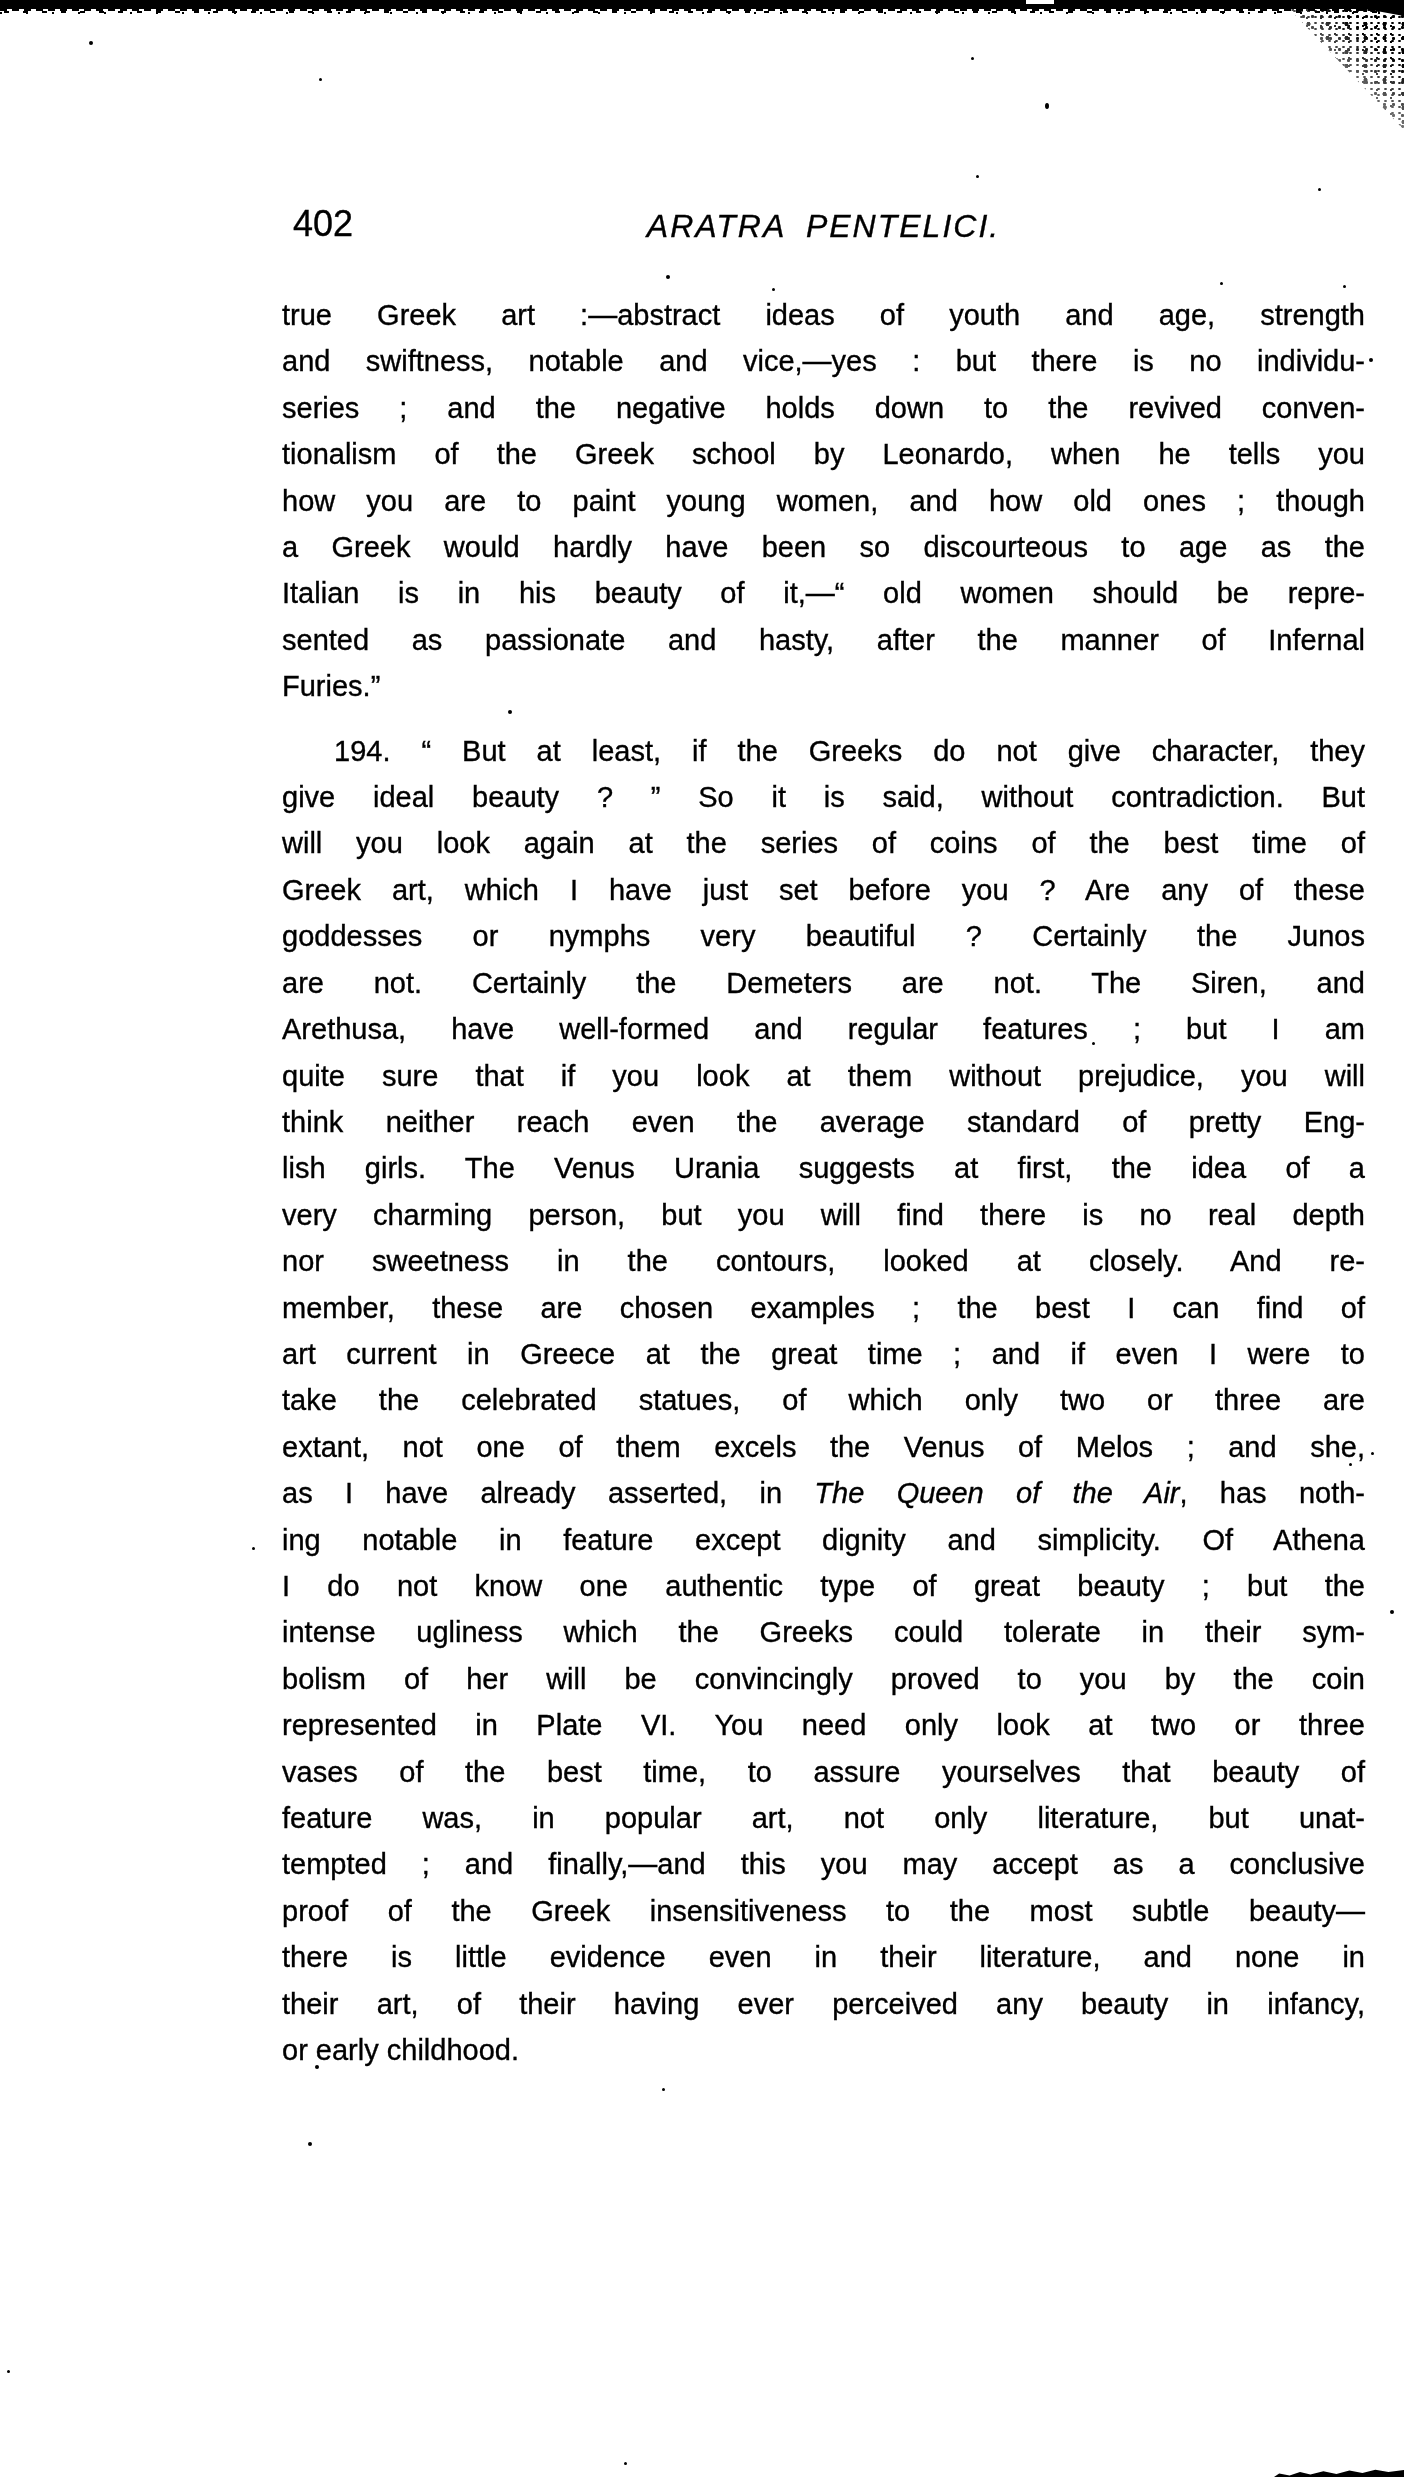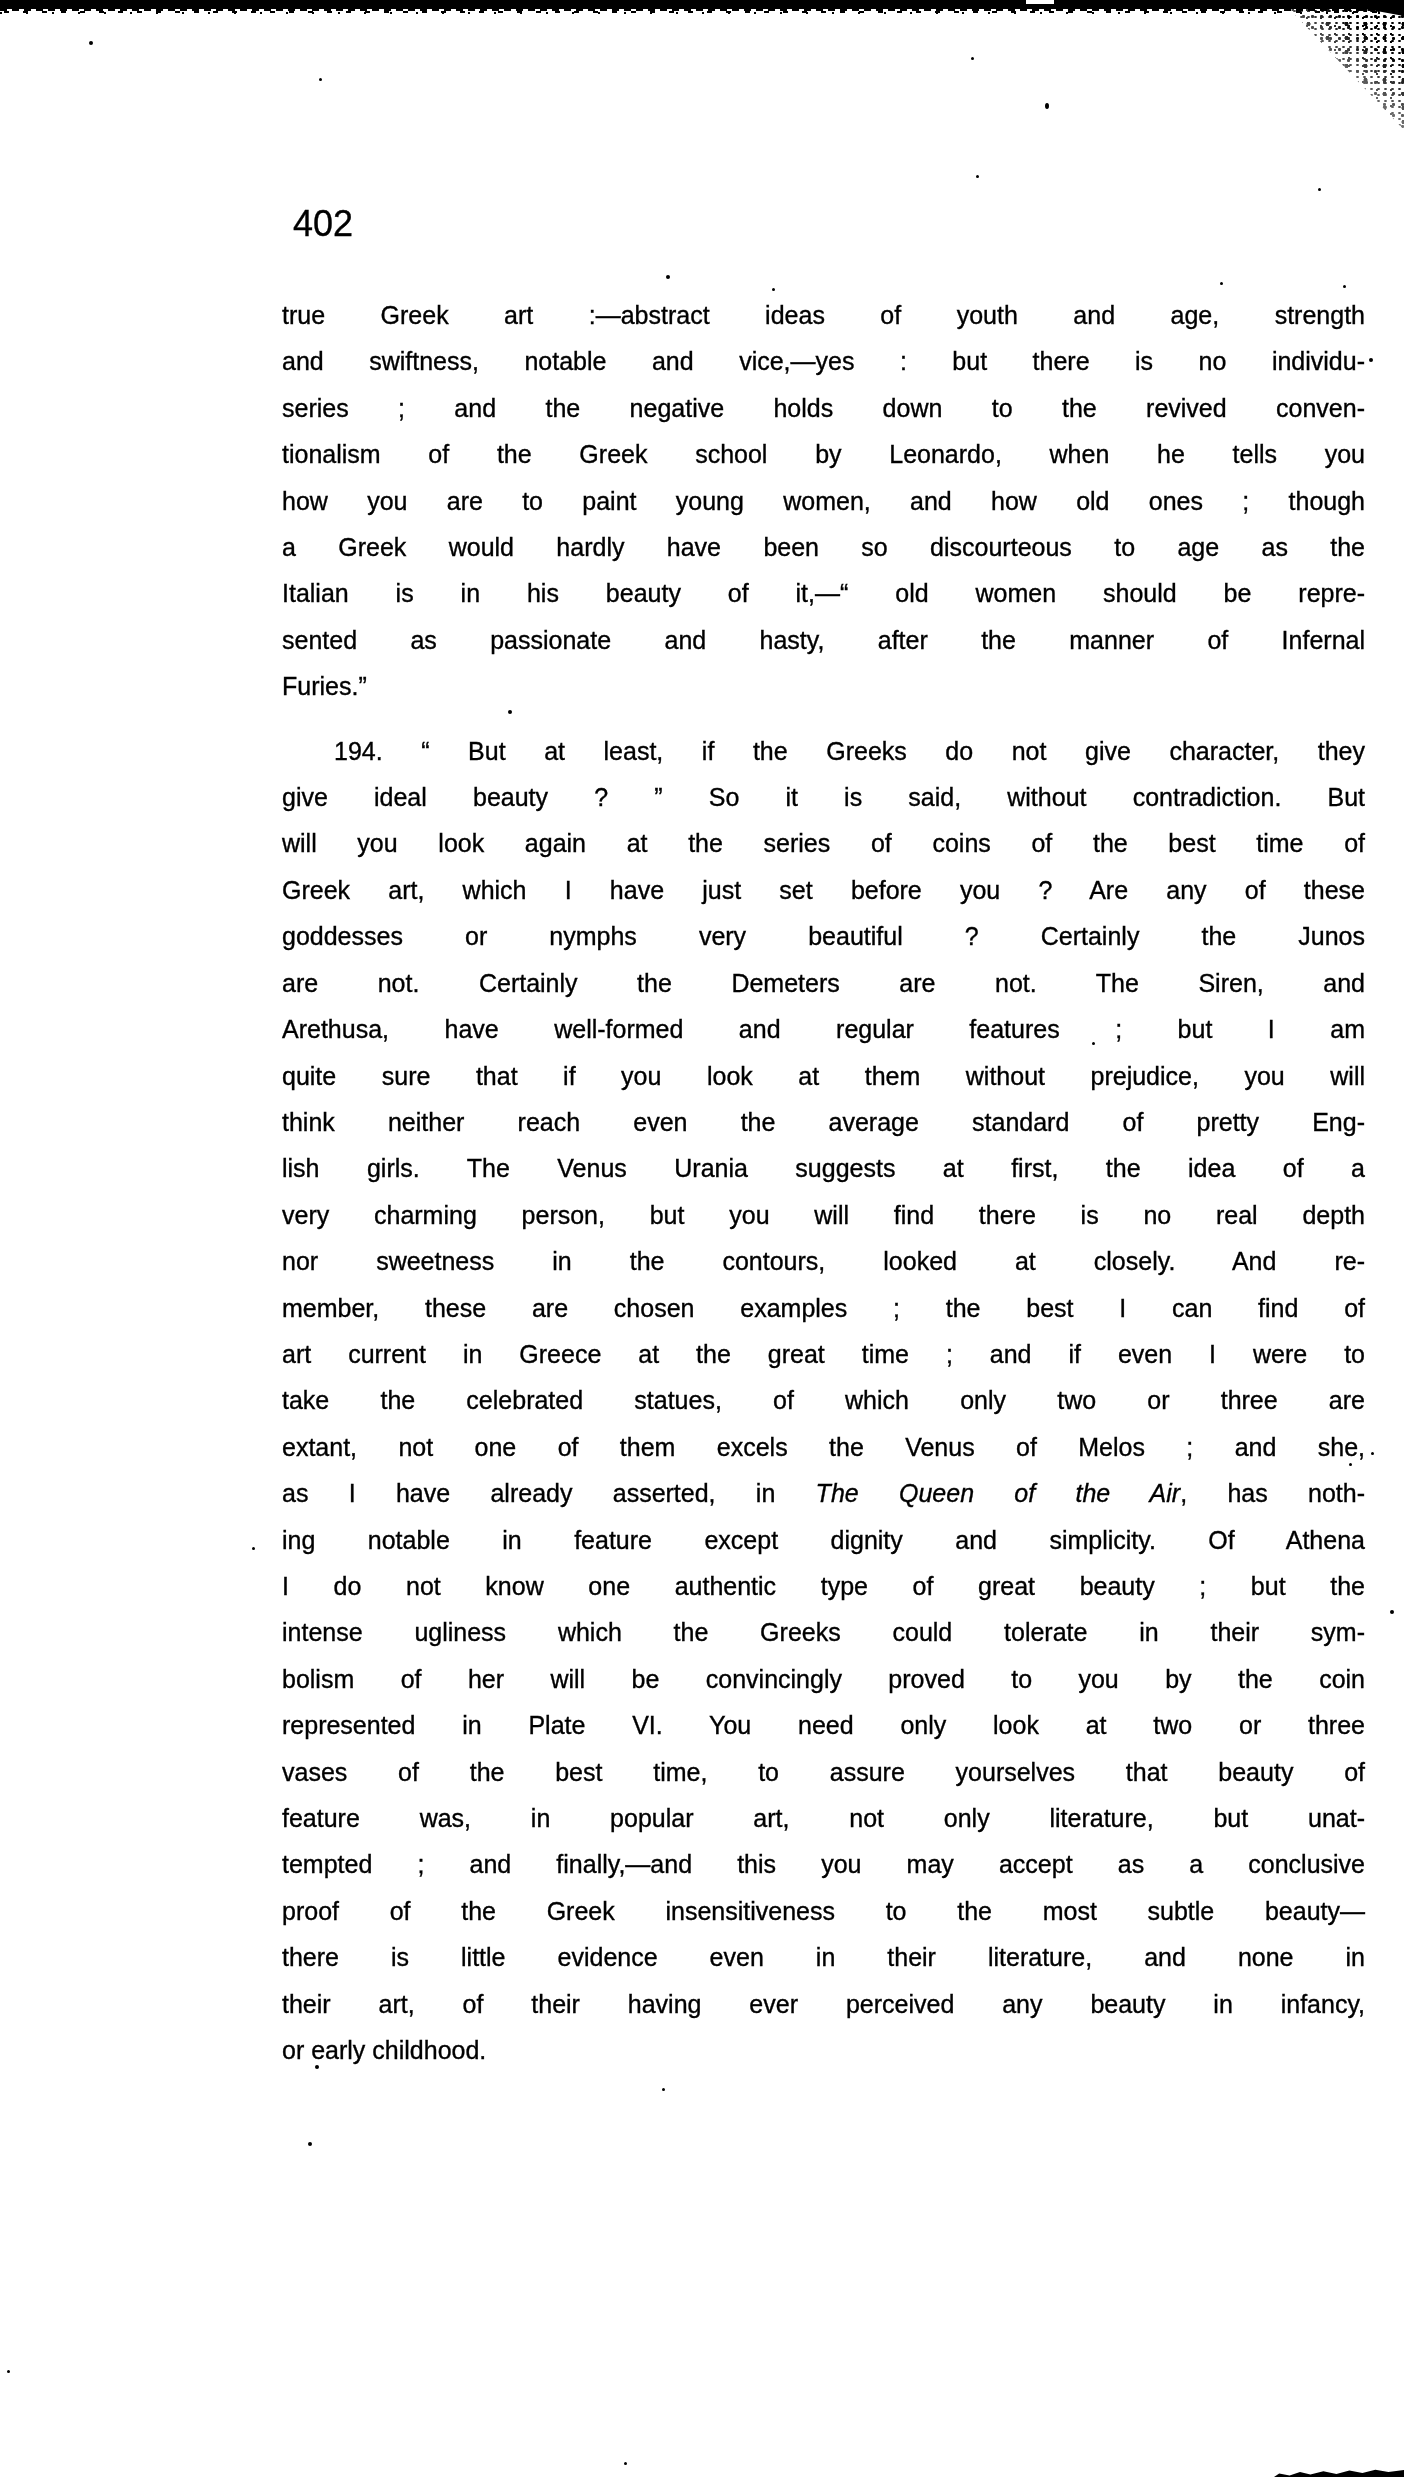--- a/index.html
+++ b/index.html
@@ -30,21 +30,21 @@
     clip-path:polygon(0 0,100% 0,100% 100%,18% 35%);}
   
   .bottom-edge{position:absolute;bottom:0;right:0;width:130px;height:12px;background:#000;
     clip-path:polygon(0 100%,4% 70%,12% 88%,20% 58%,28% 80%,38% 52%,48% 74%,58% 45%,68% 66%,78% 40%,88% 58%,100% 42%,100% 100%);}
   
   .page-header{position:absolute;top:203px;left:282px;width:1083px;height:46px;}
   .page-number{position:absolute;left:11px;top:1px;font-size:36px;line-height:40px;}
   .running-title{position:absolute;left:0;top:5px;width:100%;text-align:center;
     font-style:italic;font-size:32px;line-height:36px;letter-spacing:2px;word-spacing:10px;}
   
-  .text-block{position:absolute;top:292px;left:282px;width:1083px;font-size:25px;line-height:46.4px;}
+  .text-block{position:absolute;top:292px;left:282px;width:1083px;font-size:29px;line-height:46.4px;}
   .paragraph + .paragraph{margin-top:18px;}
   .line{text-align:justify;text-align-last:justify;}
   .line.last{text-align-last:left;}
   .line.indent{padding-left:52px;}
   .italic{font-style:italic;}
   
   .speck{position:absolute;background:#000;border-radius:50%;}
 </style>
 </head>
 <body>
@@ -52,20 +52,21 @@
 <div class="page">
 
   <div class="top-bar"></div>
   <div class="top-notch"></div>
   <div class="top-fringe"></div>
   <div class="corner-solid"></div>
   <div class="corner-noise"></div>
 
   <header class="page-header">
     <span class="page-number">402</span>
+    <span class="running-title">ARATRA PENTELICI.</span>
   </header>
 
   <main class="text-block" id="text-block">
       <div class="paragraph">
         <div class="line">true Greek art :—abstract ideas of youth and age, strength</div>
         <div class="line">and swiftness, notable and vice,—yes : but there is no individu-</div>
         <div class="line">series ; and the negative holds down to the revived conven-</div>
         <div class="line">tionalism of the Greek school by Leonardo, when he tells you</div>
         <div class="line">how you are to paint young women, and how old ones ; though</div>
         <div class="line">a Greek would hardly have been so discourteous to age as the</div>

